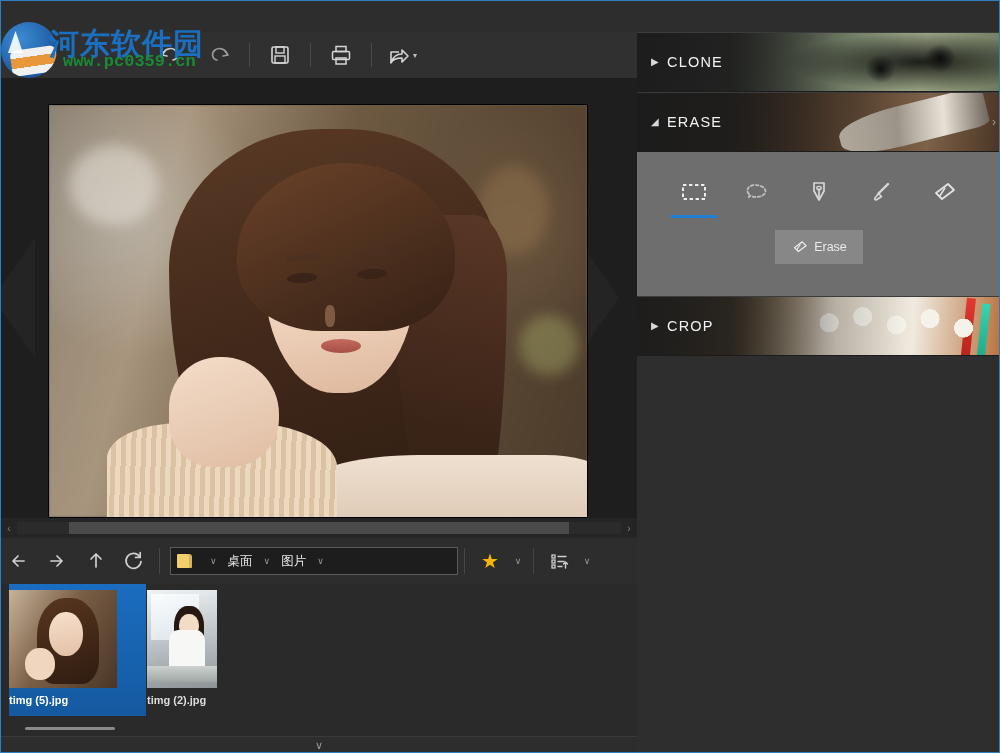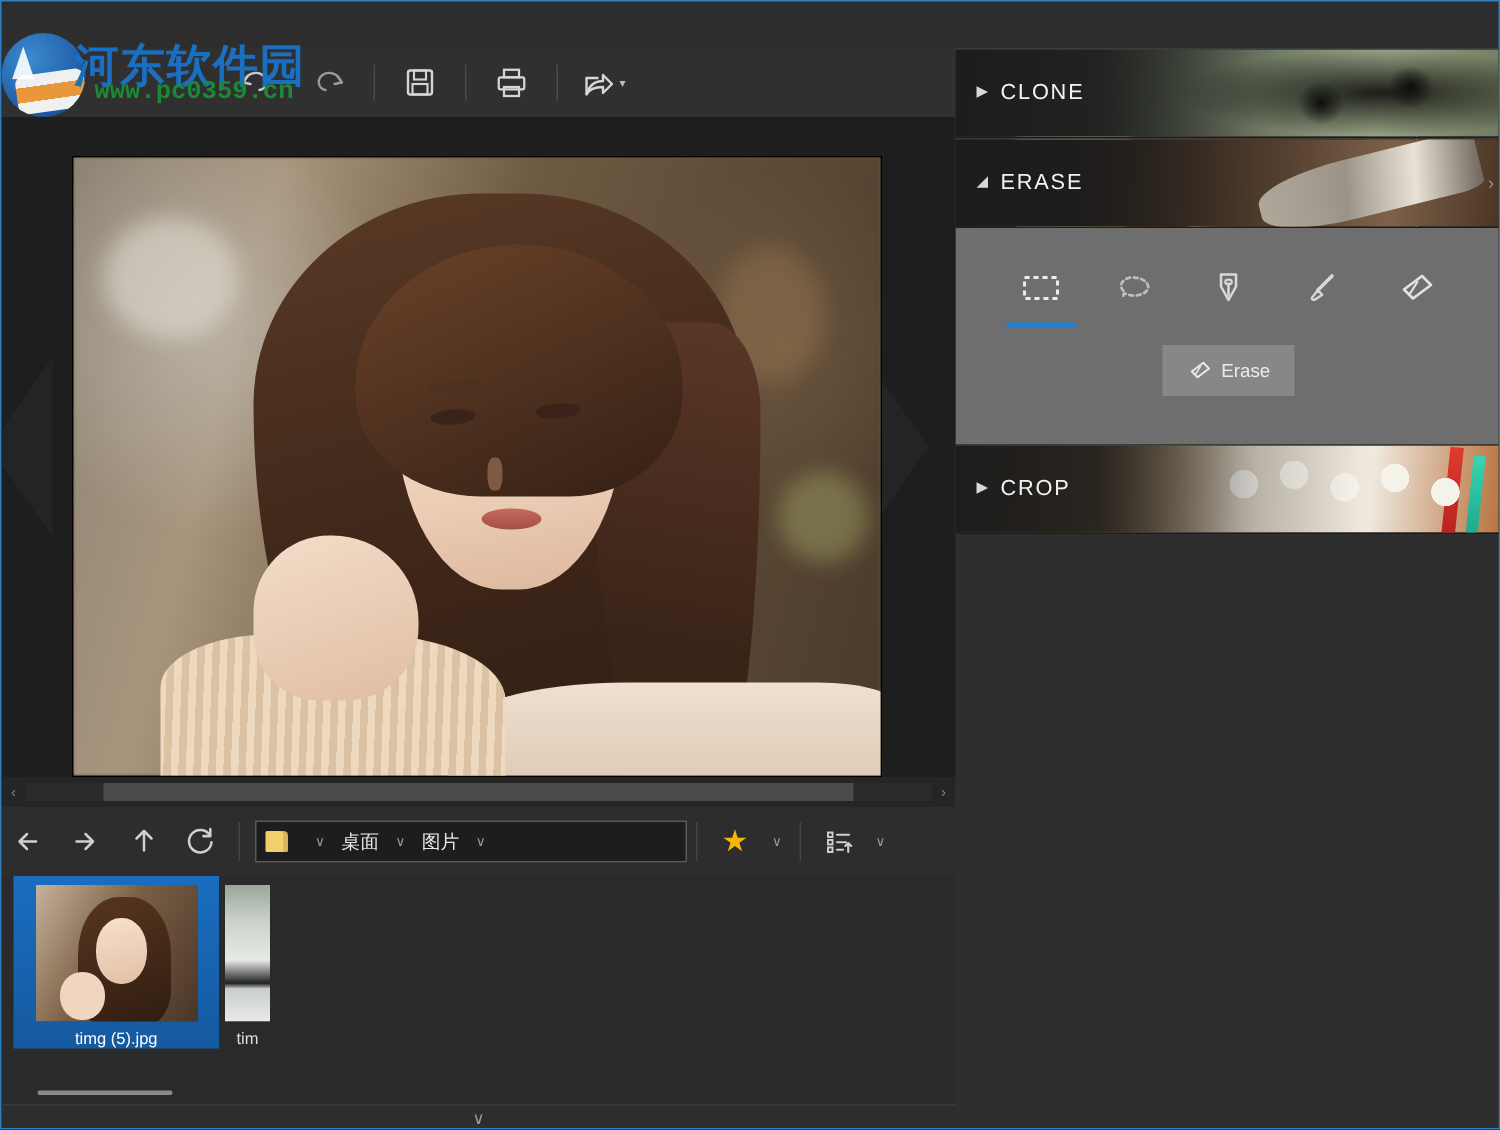--- a/index.html
+++ b/index.html
@@ -192,23 +192,23 @@
   .fb-star { color: #f5b50a; font-size: 20px; line-height: 1; }
   .fb-caret { color: #9a9a9a; font-size: 9px; width: 18px; text-align: center; }
 
   
   #thumbstrip {
     position: absolute; left: 0; top: 583px; width: 636px; height: 138px;
     background: #2a2a2a; display: flex; align-items: flex-start;
     padding-left: 8px; overflow: hidden;
   }
   .thumb-cell {
-    width: 137px; height: 115px; margin-right: 1px;
-    display: flex; flex-direction: column; align-items: center;
-    padding-top: 6px; flex: none;
+    width: 137px; height: 132px; margin-right: 1px;
+    display: flex; flex-direction: column; 
+    padding-top: 6px; flex: none; font-weight: bold;
   }
   .thumb-cell.selected { background: linear-gradient(180deg,#1a6dbf,#1559a0); }
   .thumb-img {
     width: 108px; height: 98px; background: #444; overflow: hidden;
     position: relative; display: flex; align-items: center; justify-content: center;
   }
   .thumb-cell.portrait .thumb-img { width: 70px; }
   .thumb-label {
     margin-top: 6px; font-size: 11px; color: #dcdcdc; white-space: nowrap;
   }
@@ -578,25 +578,31 @@
     <div class="thumb-cell selected">
       <div class="thumb-img">
           <div class="t5">
             <div class="hair"></div>
             <div class="face"></div>
             <div class="hand"></div>
           </div>
         </div>
       <div class="thumb-label">timg (5).jpg</div>
     </div>
-    <div class="thumb-cell thumb-partial">
-      <div class="thumb-img" style="width:30px">
-          <div class="t1"></div>
+    <div class="thumb-cell portrait">
+      <div class="thumb-img">
+          <div class="t2">
+            <div class="win"></div>
+            <div class="hairx"></div>
+            <div class="head"></div>
+            <div class="body"></div>
+            <div class="desk"></div>
+          </div>
         </div>
-      <div class="thumb-label">tim</div>
+      <div class="thumb-label">timg (2).jpg</div>
     </div>
   </div>
   <div id="thumb-hscroll">
     <div class="thumb"></div>
   </div>
   <div id="bottom-collapse">
     <span>∨</span>
   </div>
 
   <div id="right-panel">

